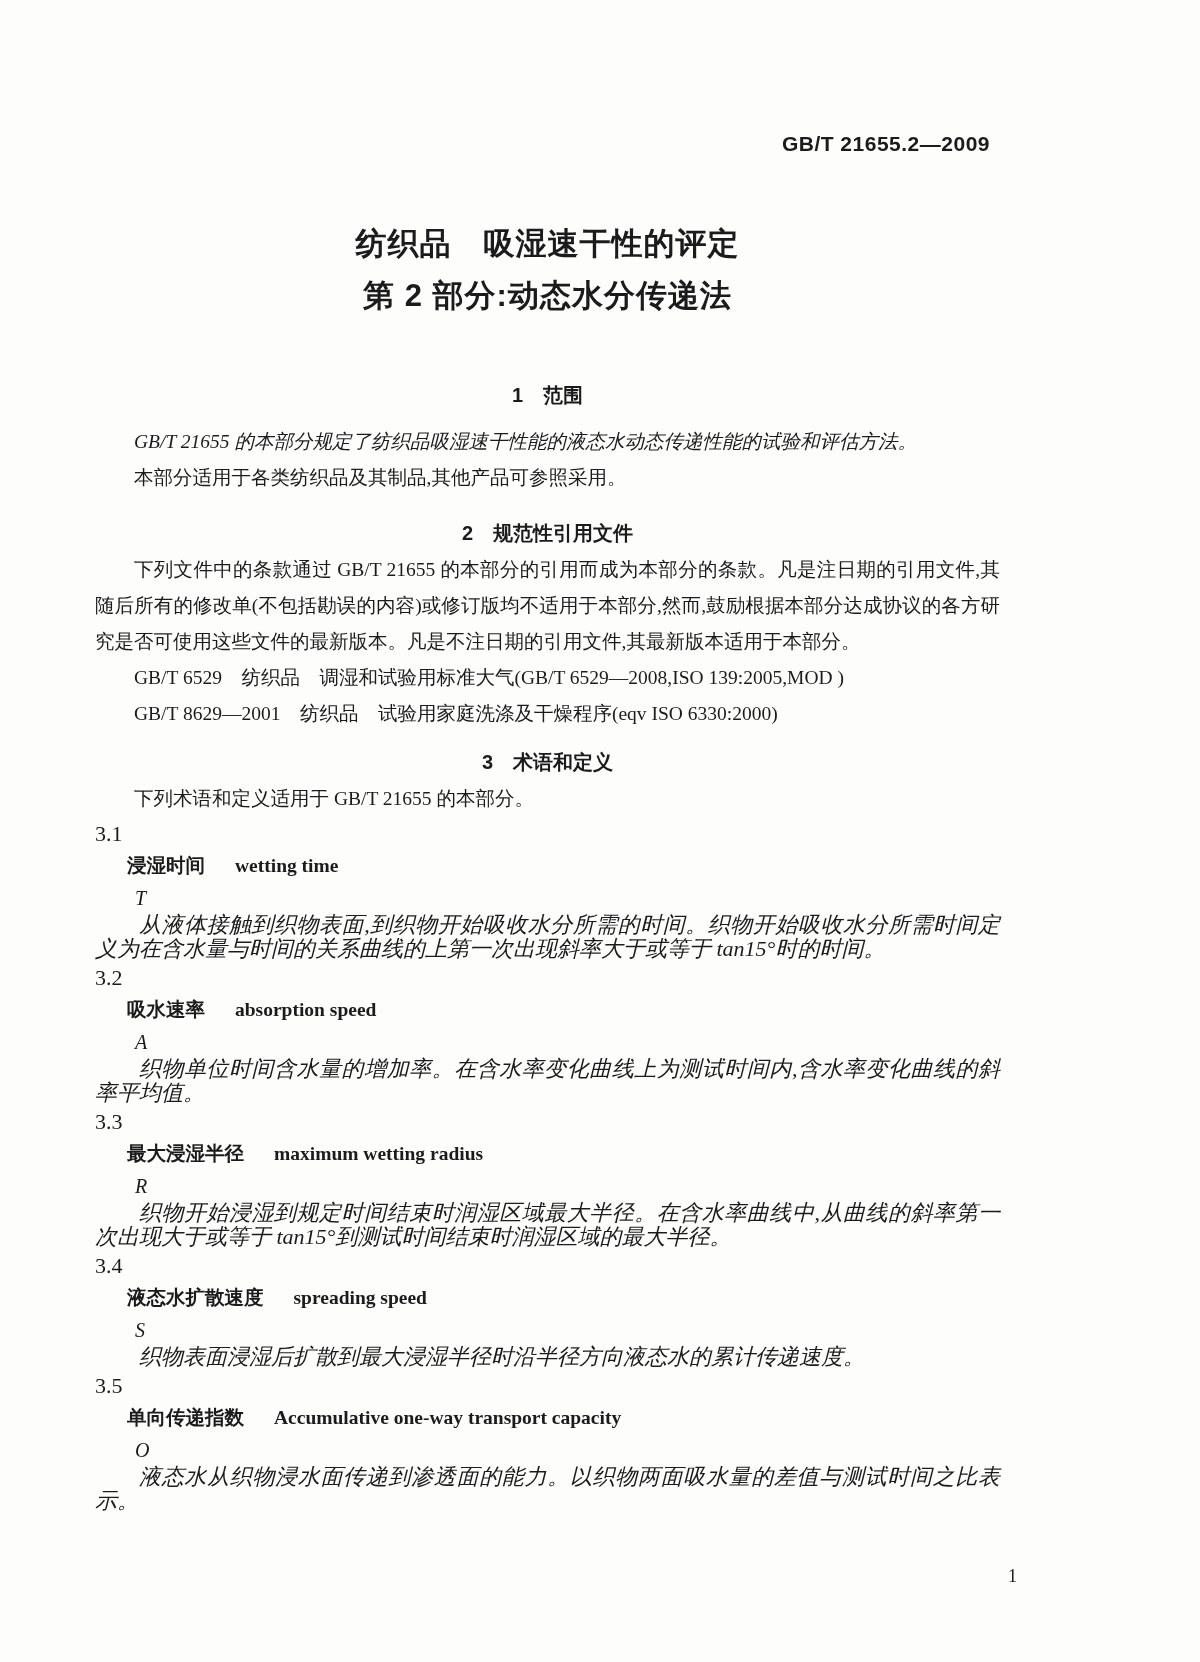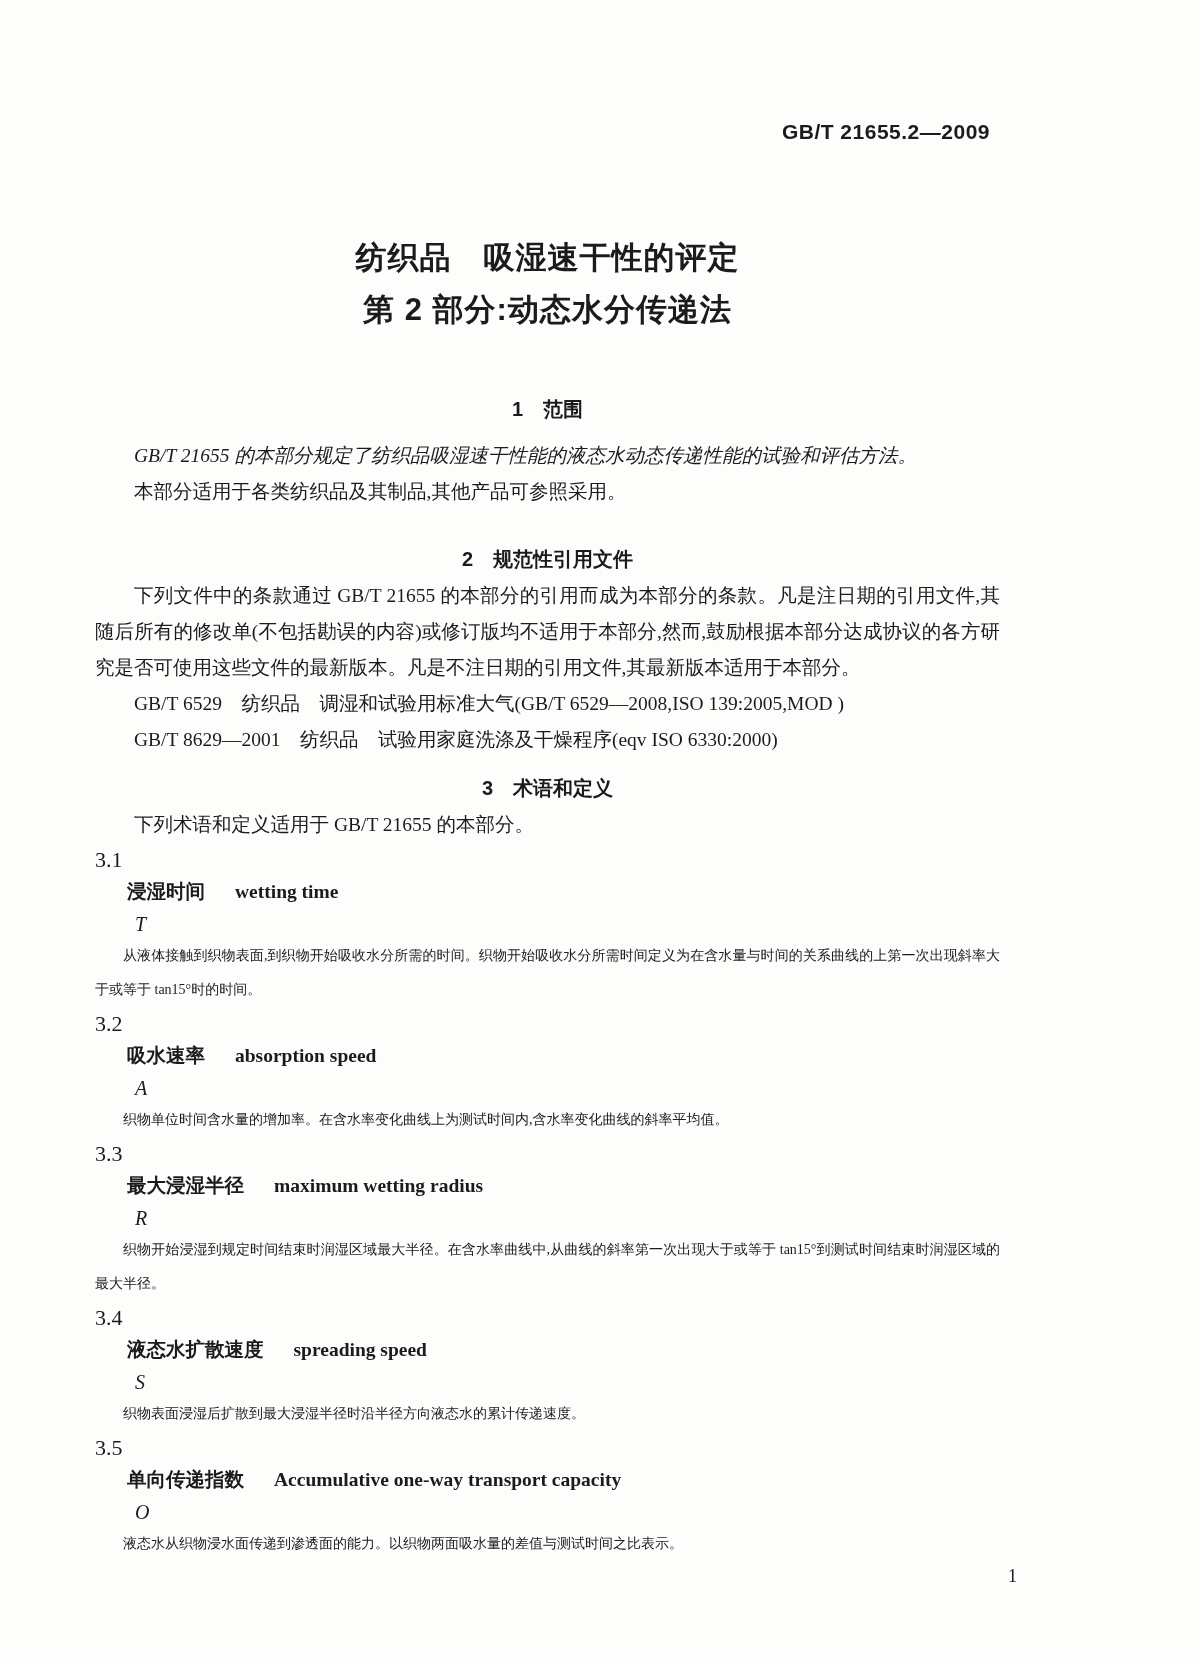--- a/index.html
+++ b/index.html
@@ -6,50 +6,50 @@
   html,body { background:#ffffff; }
   .page {
     position:relative;
     width:1200px; height:1662px;
     margin:0 auto;
     background:#fdfdfc;
     color:#1b1b1b;
     font-family:"Liberation Serif","DejaVu Serif",serif;
     overflow:hidden;
   }
-  .content { position:absolute; left:95px; top:4px; width:905px; }
+  .content { position:absolute; left:95px; top:16px; width:905px; }
 
   .doc-code {
     margin-top:116px;
     text-align:right;
     padding-right:10px;
     font-family:"Liberation Sans","DejaVu Sans",sans-serif;
     font-weight:bold;
     font-size:21px;
     letter-spacing:0.5px;
   }
 
-  .title-block { margin-top:88px; text-align:center; }
+  .title-block { margin-top:62px; text-align:center; }
   .title-line {
     font-family:"Liberation Sans","DejaVu Sans",sans-serif;
     font-weight:bold;
     font-size:31px;
     line-height:52px;
     letter-spacing:1px;
   }
 
   .sec-heading {
     font-family:"Liberation Sans","DejaVu Sans",sans-serif;
     font-weight:bold;
     font-size:20px;
     line-height:30px;
     text-align:center;
   }
   .sec1-heading { margin-top:58px; }
-  .sec2-heading { margin-top:34px; }
+  .sec2-heading { margin-top:22px; }
   .sec3-heading { margin-top:15px; }
 
   .para {
     font-size:19.5px;
     line-height:36px;
     text-align:justify;
     text-indent:2em;
   }
   .para-tight { margin-top:4px; }
   .para-first { margin-top:14px;font-style:italic; }
@@ -82,24 +82,25 @@
     font-size:19.5px;
     margin-left:26px;
   }
   .term-symbol {
     padding-left:2em;
     font-style:italic;
     font-size:20px;
     line-height:30px;
   }
   .term-def {
-    font-size:14px;
-    line-height:34px;
+    font-size:22px;
+    line-height:24px;
     text-align:justify;
     text-indent:2em;
+    font-style:italic;
   }
 
   .page-number {
     position:absolute;
     left:1008px;
     top:1566px;
     font-size:18px;
   }
 </style>
 </head>

